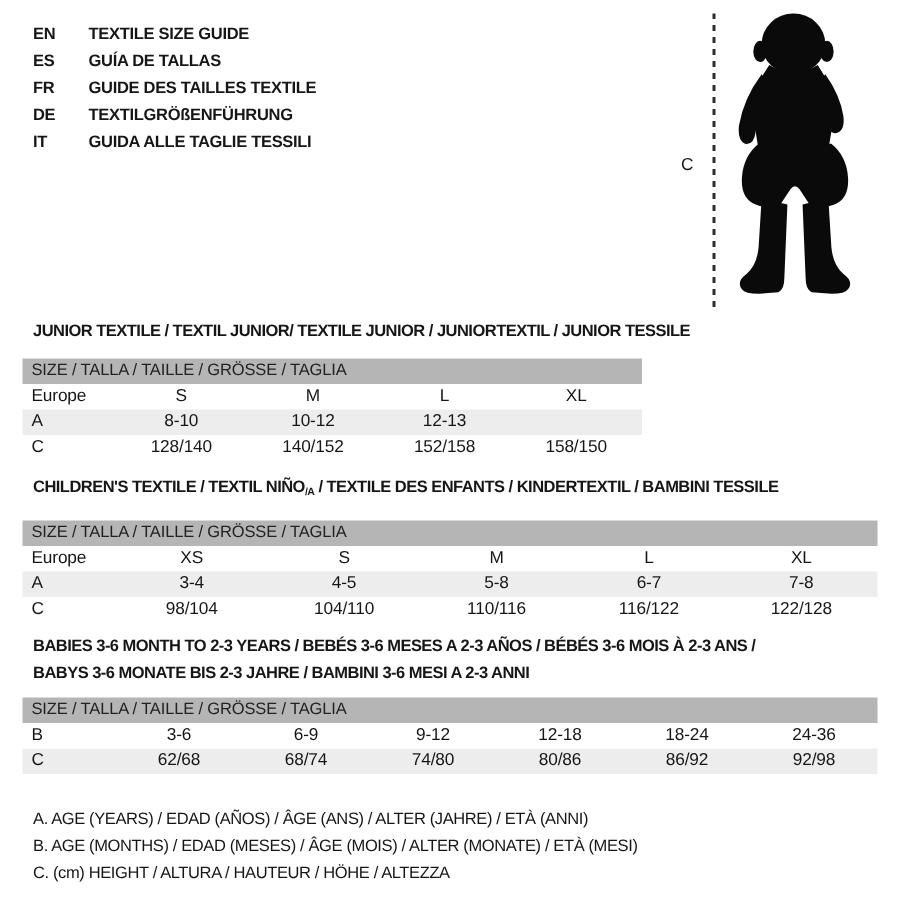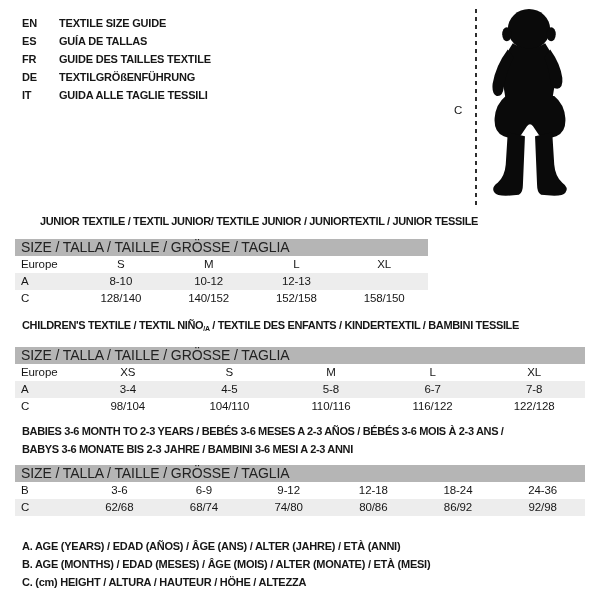--- a/index.html
+++ b/index.html
@@ -19,32 +19,32 @@
   .measure-label { position:absolute; left:14px; top:104px; font-size:11.5px; }
   .baby { position:absolute; left:45px; top:7px; width:92px; height:202px; }
 
   
   .sec-title { position:absolute; left:22px; font-weight:bold; font-size:11px;
                letter-spacing:-0.35px; white-space:nowrap; line-height:18px; }
   .sub-a { font-size:7px; vertical-align:-2px; }
 
   
   .size-table { position:absolute; left:15px; font-size:11.5px; letter-spacing:-0.1px; }
-  .bar { height:17px; line-height:17px; padding-left:6px; color:#222; font-size:14px;
+  .bar { height:17px; line-height:17px; padding-left:6px; color:#222; font-size:11px;
          letter-spacing:-0.1px; white-space:nowrap; overflow:hidden; }
   .trow { display:grid; height:17px; line-height:17px; }
   .cols4 { grid-template-columns:62px repeat(4,1fr); }
   .cols5 { grid-template-columns:62px repeat(5,1fr); }
   .cols6 { grid-template-columns:62px repeat(6,1fr); }
   .lab  { padding-left:6px; text-align:left; }
   .cell { text-align:center; }
 
   
   .notes { position:absolute; left:22px; top:537px; }
-  .note { height:18px; line-height:18px; font-weight:bold; font-size:11px;
+  .note { height:18px; line-height:18px; font-weight:normal; font-size:11px;
           letter-spacing:-0.25px; white-space:nowrap; }
 </style>
 </head>
 <body>
 
 <div class="canvas">
 
   <div class="lang-block">
     <div class="lang-row">
       <span>EN</span>
@@ -79,21 +79,21 @@
         <path d="M27,36 Q43,46 59,36 L64,44 Q70,60 68,80 L66,92 L20,92 L18,80 Q16,60 22,44 Z"></path>
         <path d="M22,42 Q10,58 7,76 Q6,86 11,88 Q17,89 18,80 Q21,62 28,50 Z"></path>
         <path d="M64,42 Q74,56 76,70 Q77,80 71,81 Q65,81 64,72 Q62,58 58,50 Z"></path>
         <path d="M20,88 Q10,96 9,110 Q8,124 18,128 Q28,132 35,127 L41,118 Q44,114 47,118 L53,127 Q60,132 70,128 Q80,124 79,110 Q78,96 68,88 Z"></path>
         <path d="M22,124 L20,156 Q19,168 12,174 Q5,179 9,184 Q11,187 20,187 L33,186 Q37,184 37,176 L39,128 Z"></path>
         <path d="M66,124 L68,156 Q69,168 76,174 Q83,179 79,184 Q77,187 68,187 L55,186 Q51,184 51,176 L49,128 Z"></path>
       </g>
     </svg>
   </div>
 
-  <div class="sec-title" style="top:212px;margin-left:18px;">JUNIOR TEXTILE / TEXTIL JUNIOR/ TEXTILE JUNIOR / JUNIORTEXTIL / JUNIOR TESSILE</div>
+  <div class="sec-title" style="top:212px;">JUNIOR TEXTILE / TEXTIL JUNIOR/ TEXTILE JUNIOR / JUNIORTEXTIL / JUNIOR TESSILE</div>
   <div class="size-table" style="top:239px; width:413px;">
     <div class="bar" style="background-color: rgb(181, 181, 181);">SIZE / TALLA / TAILLE / GRÖSSE / TAGLIA</div>
     <div class="trow cols4">
       <span class="lab">Europe</span>
       <span class="cell">S</span>
       <span class="cell">M</span>
       <span class="cell">L</span>
       <span class="cell">XL</span>
     </div>
     <div class="trow cols4" style="background-color: rgb(237, 237, 237);">

